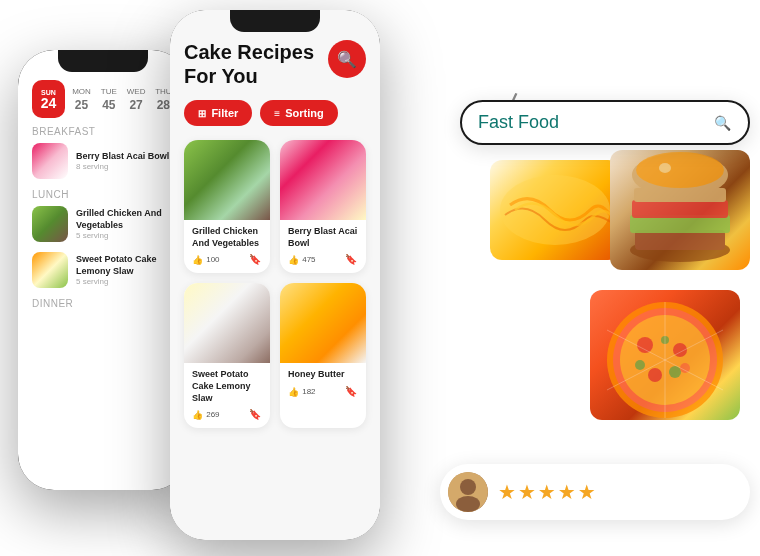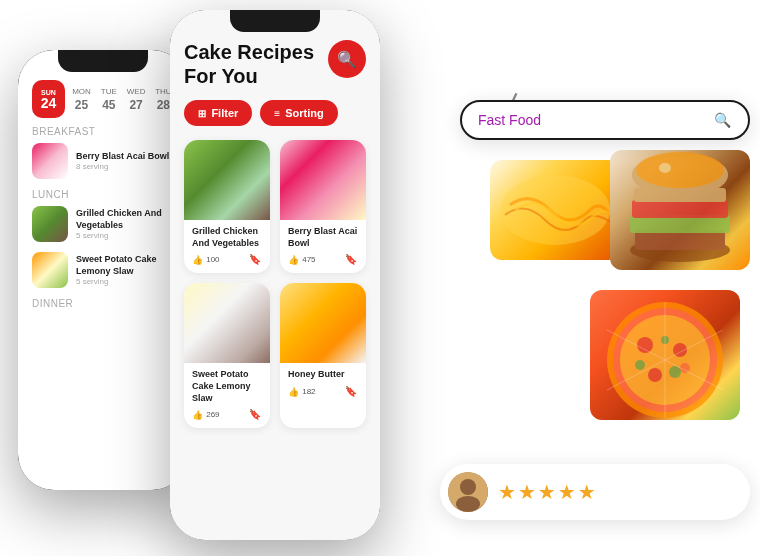--- a/index.html
+++ b/index.html
@@ -229,21 +229,21 @@
       background: #fff;
       border-radius: 30px;
       border: 2.5px solid #1a1a1a;
       padding: 10px 16px;
       display: flex;
       align-items: center;
       justify-content: space-between;
       box-shadow: 0 4px 20px rgba(0,0,0,0.12);
       z-index: 10;
     }
-    .search-text { font-size: 14px; color: #a21caf; }
+    .search-text { font-size: 18px; color: #0f766e; }
     .search-icon-right { color: #888; font-size: 14px; }
 
     
     .food-collage {
       position: absolute;
       top: 120px;
       right: 0;
       width: 260px;
       height: 280px;
     }

